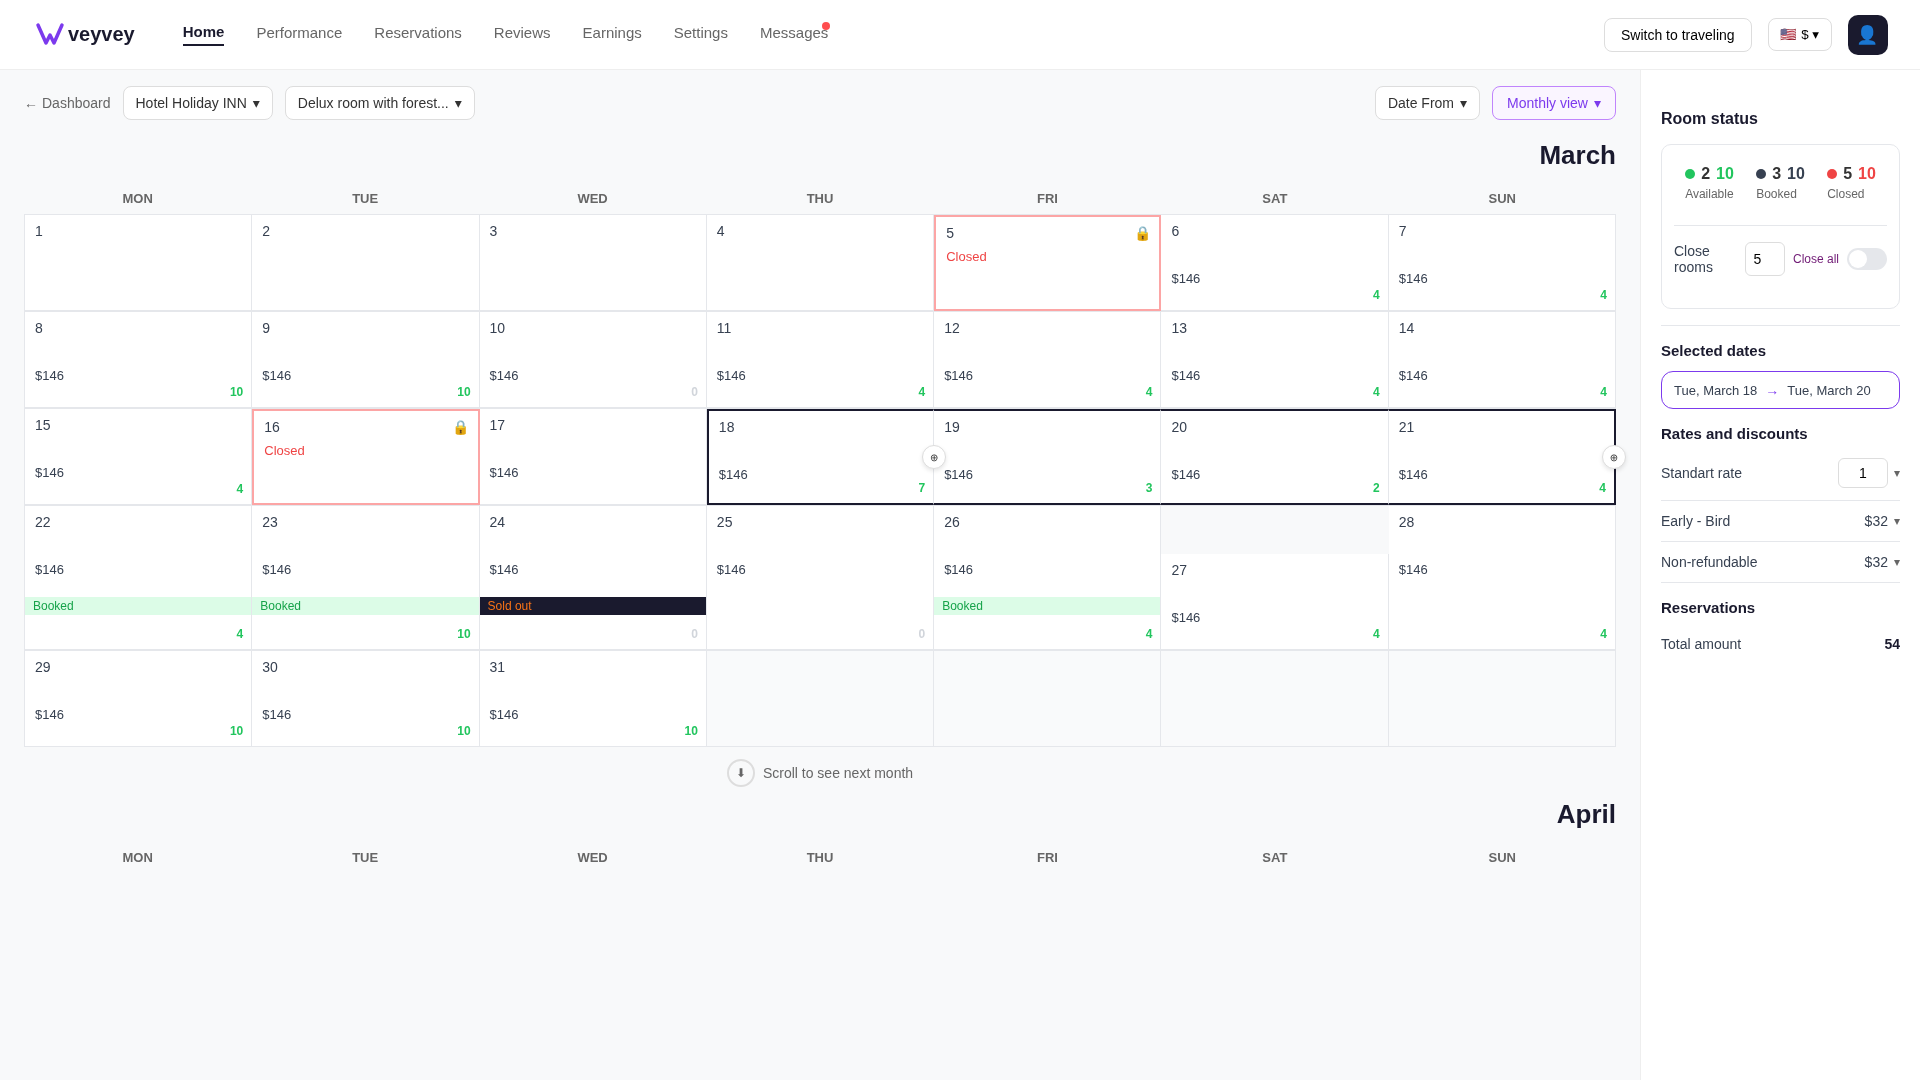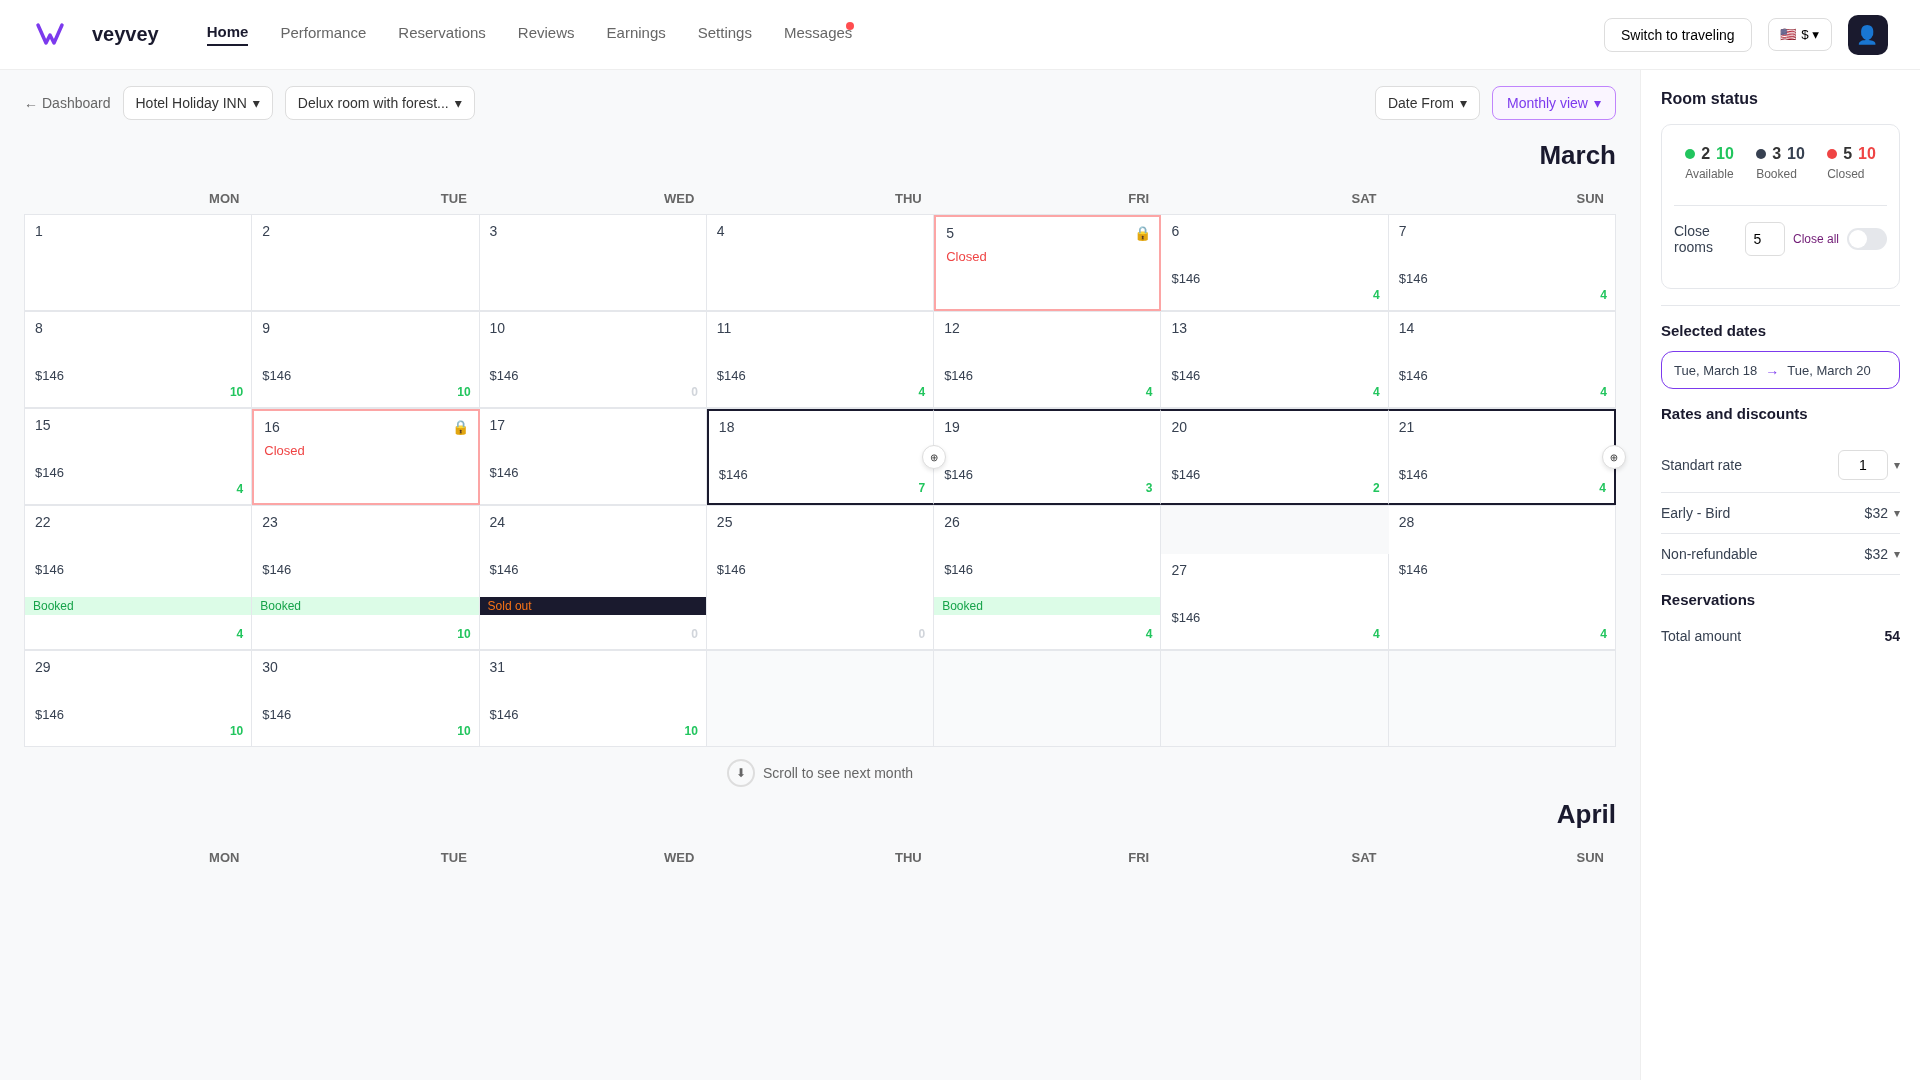--- a/index.html
+++ b/index.html
@@ -1,20 +1,20 @@
 <!DOCTYPE html>
 <html><head>
   <meta charset="utf-8">
   <style>
     * { box-sizing: border-box; margin: 0; padding: 0; }
     body { font-family: -apple-system, BlinkMacSystemFont, 'Segoe UI', sans-serif; background: #f8f9fa; color: #333; font-size: 14px; }
 
     
     .navbar { background: #fff; display: flex; align-items: center; padding: 0 32px; height: 70px; border-bottom: 1px solid #eee; position: sticky; top: 0; z-index: 100; }
-    .logo { display: flex; align-items: center; gap: 24px; font-weight: 700; font-size: 20px; color: #1a1a2e; margin-right: 48px; }
+    .logo { display: flex; align-items: center; gap: 0; font-weight: 700; font-size: 20px; color: #1a1a2e; margin-right: 48px; }
     .logo svg { width: 36px; height: 36px; }
     .nav-links { display: flex; gap: 32px; align-items: center; flex: 1; }
     .nav-link { text-decoration: none; color: #666; font-size: 15px; padding-bottom: 4px; }
     .nav-link.active { color: #1a1a2e; font-weight: 600; border-bottom: 2px solid #1a1a2e; }
     .nav-right { display: flex; align-items: center; gap: 16px; margin-left: auto; }
     .switch-btn { border: 1px solid #ddd; background: #fff; padding: 8px 16px; border-radius: 8px; cursor: pointer; font-size: 14px; }
     .currency-btn { display: flex; align-items: center; gap: 4px; border: 1px solid #ddd; background: #fff; padding: 8px 12px; border-radius: 8px; cursor: pointer; }
     .avatar { width: 40px; height: 40px; background: #1a1a2e; border-radius: 10px; display: flex; align-items: center; justify-content: center; color: #fff; font-size: 18px; cursor: pointer; }
     .messages-dot { position: relative; }
     .messages-dot::after { content: ''; position: absolute; top: -2px; right: -2px; width: 8px; height: 8px; background: #ff4d4f; border-radius: 50%; }
@@ -28,21 +28,21 @@
     .toolbar { display: flex; align-items: center; gap: 12px; margin-bottom: 20px; }
     .back-btn { display: flex; align-items: center; gap: 4px; color: #666; cursor: pointer; font-size: 14px; }
     .select-dropdown { border: 1px solid #ddd; background: #fff; padding: 8px 12px; border-radius: 8px; cursor: pointer; display: flex; align-items: center; gap: 6px; font-size: 14px; }
     .date-btn { margin-left: auto; border: 1px solid #ddd; background: #fff; padding: 8px 12px; border-radius: 8px; cursor: pointer; display: flex; align-items: center; gap: 6px; justify-content: center; }
     .monthly-btn { border: 1px solid #c084fc; background: #faf5ff; color: #7c3aed; padding: 8px 14px; border-radius: 8px; cursor: pointer; display: flex; align-items: center; gap: 6px; font-size: 14px; font-weight: 500; }
 
     
     .month-title { font-size: 26px; font-weight: 700; margin-bottom: 12px; color: #1a1a2e; text-align: right; }
     .cal-grid { width: 100%; }
     .cal-header { display: grid; grid-template-columns: repeat(7, 1fr); gap: 0; }
-    .cal-header-cell { text-align: right; padding: 8px 12px; font-size: 13px; font-weight: 600; color: #666; }
+    .cal-header-cell { text-align: center; padding: 8px 12px; font-size: 13px; font-weight: 600; color: #666; }
     .cal-body { display: grid; grid-template-columns: repeat(7, 1fr); border-top: 1px solid #e5e7eb; border-left: 1px solid #e5e7eb; }
     .cal-cell { border-right: 1px solid #e5e7eb; border-bottom: 1px solid #e5e7eb; min-height: 96px; padding: 8px 10px; position: relative; background: #fff; }
     .cal-cell.empty { background: #f9fafb; }
     .cal-cell.closed-cell { border: 2px solid #fca5a5; background: #fff; }
     .cal-cell.selected-range { border-top: 2px solid #1a1a2e; border-bottom: 2px solid #1a1a2e; background: #fff; }
     .cal-cell.selected-start { border-top: 2px solid #1a1a2e; border-bottom: 2px solid #1a1a2e; border-left: 2px solid #1a1a2e; }
     .cal-cell.selected-end { border-top: 2px solid #1a1a2e; border-bottom: 2px solid #1a1a2e; border-right: 2px solid #1a1a2e; }
     .day-num { font-size: 14px; color: #374151; font-weight: 500; }
     .day-price { font-size: 13px; color: #374151; margin-top: 32px; }
     .day-avail { font-size: 12px; color: #22c55e; font-weight: 600; position: absolute; right: 8px; bottom: 8px; }
@@ -51,41 +51,41 @@
     .sold-out-bar { position: absolute; bottom: 34px; left: 0; right: 0; background: #1a1a2e; color: #f97316; font-size: 12px; font-weight: 500; padding: 2px 8px; margin-top: 20px; }
     .lock-icon { position: absolute; top: 8px; right: 8px; font-size: 14px; color: #ef4444; }
     .drag-handle { position: absolute; left: -12px; top: 50%; transform: translateY(-50%); width: 24px; height: 24px; background: #fff; border: 1px solid #ddd; border-radius: 50%; display: flex; align-items: center; justify-content: center; cursor: grab; z-index: 10; font-size: 10px; box-shadow: 0 2px 4px rgba(0,0,0,0.1); }
     .drag-handle-right { position: absolute; right: -12px; top: 50%; transform: translateY(-50%); width: 24px; height: 24px; background: #fff; border: 1px solid #ddd; border-radius: 50%; display: flex; align-items: center; justify-content: center; cursor: grab; z-index: 10; font-size: 10px; box-shadow: 0 2px 4px rgba(0,0,0,0.1); }
 
     
     .scroll-hint { display: flex; align-items: center; justify-content: center; gap: 8px; padding: 12px; color: #666; font-size: 14px; }
     .scroll-hint-icon { width: 28px; height: 28px; border: 2px solid #ddd; border-radius: 50%; display: flex; align-items: center; justify-content: center; font-size: 12px; }
 
     
-    .sidebar-section-title { font-size: 16px; font-weight: 700; color: #1a1a2e; margin-bottom: 16px; }
+    .sidebar-section-title { font-size: 16px; font-weight: 700; color: #1a1a2e; margin-bottom: 16px; margin-top: 20px; }
     .status-item { display: flex; flex-direction: column; gap: 2px; padding: 8px; }
     .status-dot-row { display: flex; align-items: center; gap: 6px; }
     .status-dot { width: 10px; height: 10px; border-radius: 50%; flex-shrink: 0; }
     .status-dot.green { background: #22c55e; }
     .status-dot.dark { background: #374151; }
     .status-dot.red { background: #ef4444; }
     .status-label { font-size: 12px; color: #666; margin-top: 2px; }
     .close-rooms-row { display: flex; align-items: center; gap: 8px; margin-bottom: 20px; }
     .close-rooms-label { font-size: 14px; color: #374151; flex: 1; }
     .close-rooms-input { width: 40px; height: 34px; border: 1px solid #ddd; border-radius: 6px; text-align: center; font-size: 14px; }
     .close-all-row { display: flex; align-items: center; gap: 8px; }
     .close-all-label { font-size: 12px; color: #701a75; }
     .toggle { width: 40px; height: 22px; background: #e5e7eb; border-radius: 11px; cursor: pointer; position: relative; }
     .toggle::after { content: ''; position: absolute; left: 2px; top: 2px; width: 18px; height: 18px; background: #fff; border-radius: 50%; }
     .divider { border: none; border-top: 1px solid #e5e7eb; margin: 16px 0; }
     .selected-dates-title { font-size: 15px; font-weight: 600; color: #1a1a2e; margin-bottom: 12px; }
     .date-range-row { display: flex; align-items: center; gap: 8px; border: 1px solid #7c3aed; border-radius: 12px; padding: 10px 12px; }
     .date-text { font-size: 13px; color: #374151; }
     .arrow-icon { color: #7c3aed; }
-    .rates-title { font-size: 15px; font-weight: 600; color: #1a1a2e; margin: 16px 0 16px; }
+    .rates-title { font-size: 15px; font-weight: 600; color: #1a1a2e; margin: 16px 0 4px; }
     .rate-row { display: flex; align-items: center; justify-content: space-between; padding: 12px 0; border-bottom: 1px solid #e5e7eb; }
     .rate-name { font-size: 14px; color: #374151; }
     .rate-value-row { display: flex; align-items: center; gap: 6px; }
     .rate-input { width: 50px; height: 30px; border: 1px solid #ddd; border-radius: 6px; text-align: center; font-size: 14px; }
     .rate-price { font-size: 14px; color: #374151; }
     .chevron { color: #666; font-size: 12px; cursor: pointer; }
     .reservations-title { font-size: 15px; font-weight: 600; color: #1a1a2e; margin: 16px 0 12px; }
     .total-row { display: flex; align-items: center; justify-content: space-between; padding: 8px 0; }
     .total-label { font-size: 14px; color: #374151; }
     .total-value { font-size: 14px; font-weight: 600; color: #1a1a2e; }

